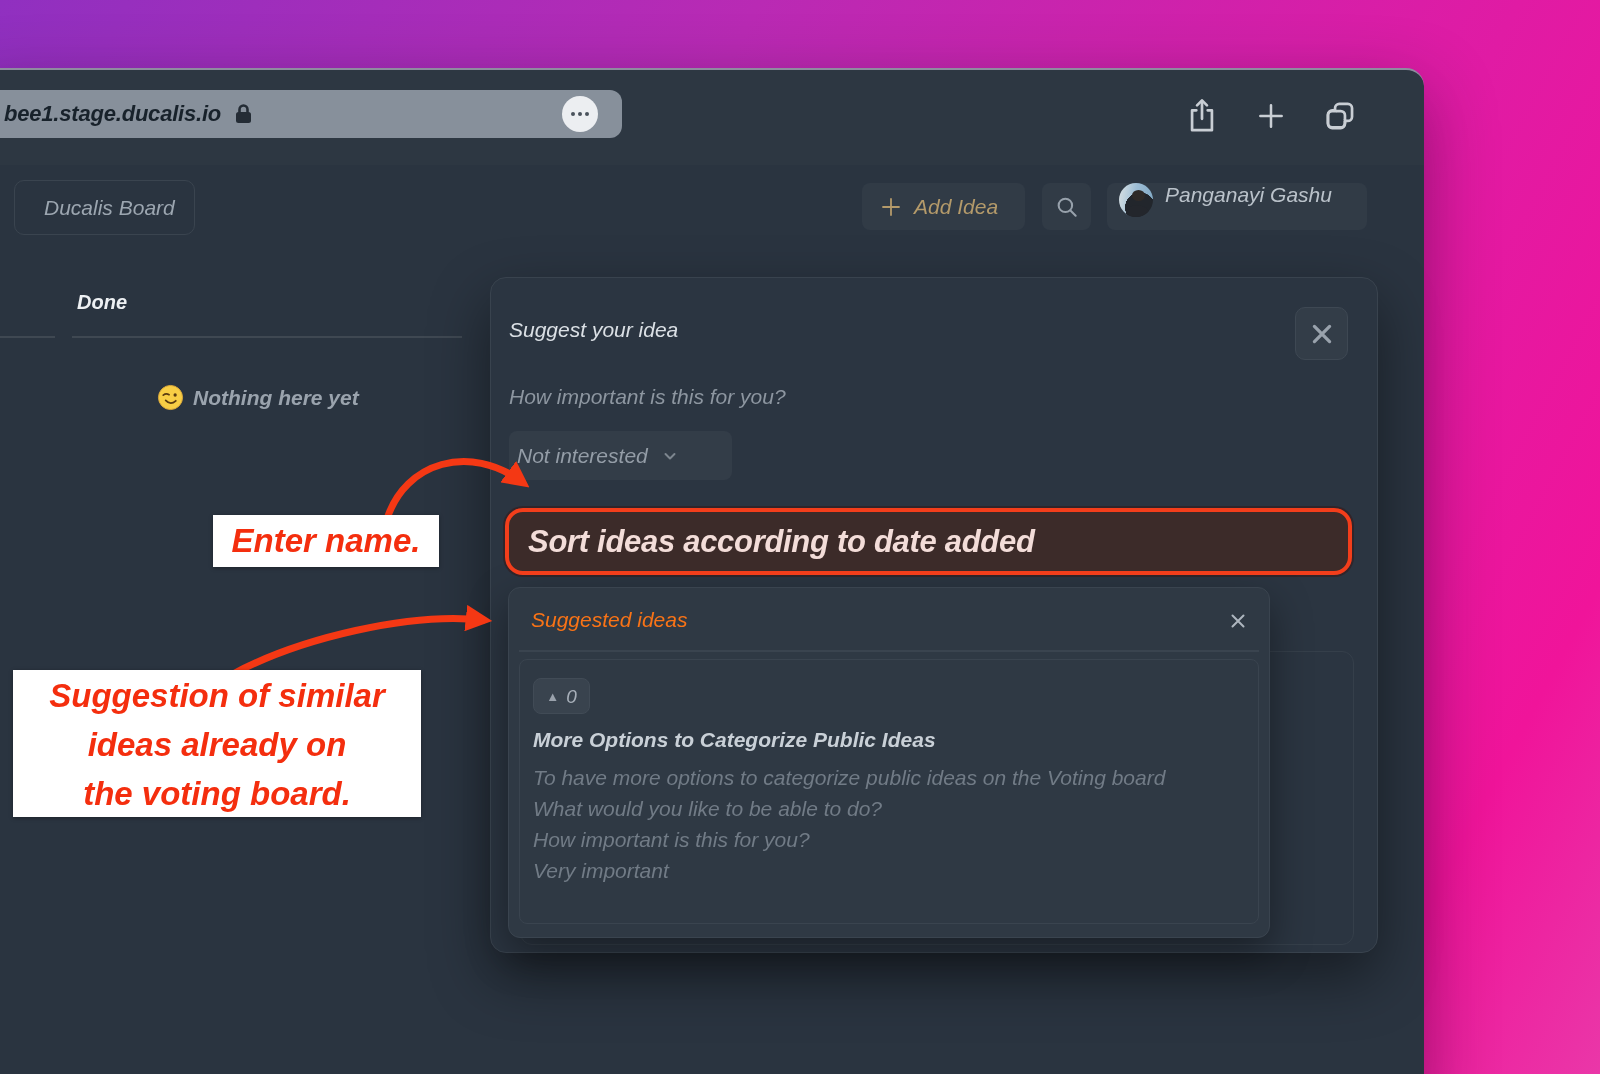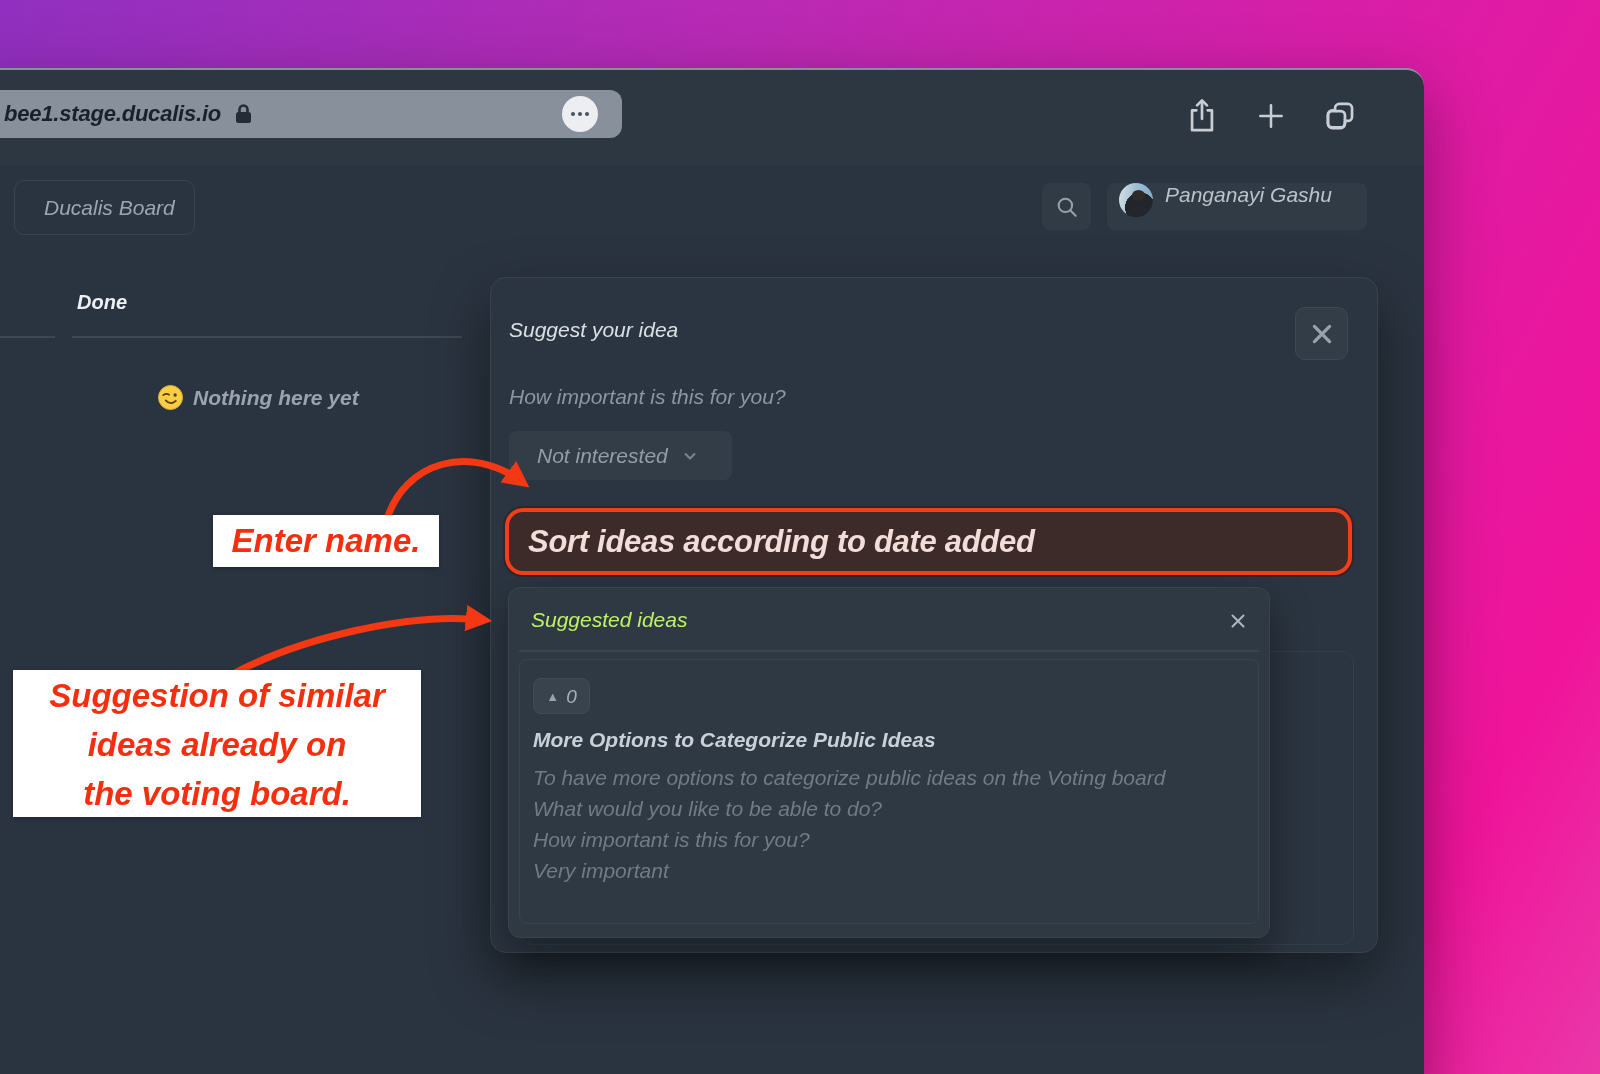--- a/index.html
+++ b/index.html
@@ -88,21 +88,21 @@
   .modal-title{position:absolute;left:509px;top:318px;font-size:21px;color:#dbe0e5;z-index:11;}
   .modal-close{
     position:absolute;left:1295px;top:307px;width:51px;height:51px;border-radius:10px;
     background:#333d48;border:1px solid #3e4853;display:flex;align-items:center;justify-content:center;z-index:11;
   }
   .importance-label{position:absolute;left:509px;top:385px;font-size:21px;color:#8d96a0;z-index:11;}
   .dropdown{
     position:absolute;left:509px;top:431px;width:223px;height:49px;border-radius:8px;
     background:#333d48;display:flex;align-items:center;z-index:11;
   }
-  .dropdown .val{margin-left:28px;font-size:21px;color:#949da7;}
+  .dropdown .val{margin-left:8px;font-size:21px;color:#949da7;}
   .dropdown svg{margin-left:14px;}
 
   
   .name-input{
     position:absolute;left:505px;top:508px;width:847px;height:67px;box-sizing:border-box;
     background:#3c2b29;border:4.5px solid #f33e1b;border-radius:18px;
     display:flex;align-items:center;z-index:13;
     box-shadow:0 0 0 2px rgba(60,10,0,0.35);
   }
   .name-input .val{
@@ -114,21 +114,21 @@
     position:absolute;left:520px;top:651px;width:832px;height:292px;
     border:1.5px solid #353f4a;border-radius:12px;z-index:11;
   }
 
   
   .sugg-panel{
     position:absolute;left:508px;top:587px;width:760px;height:349px;
     background:#2f3944;border:1px solid #3a444f;border-radius:12px;
     box-shadow:0 16px 40px rgba(0,0,0,0.4);z-index:12;
   }
-  .sugg-title{position:absolute;left:22px;top:20px;font-size:21px;color:#bef264;}
+  .sugg-title{position:absolute;left:22px;top:20px;font-size:21px;color:#f97316;}
   .sugg-close{position:absolute;left:717px;top:21px;width:24px;height:24px;display:flex;align-items:center;justify-content:center;}
   .sugg-divider{position:absolute;left:10px;top:62px;width:740px;height:1.5px;background:#3a444f;}
   .idea-card{
     position:absolute;left:10px;top:71px;width:740px;height:265px;box-sizing:border-box;
     border:1px solid #3a444f;border-radius:8px;background:#2f3944;
   }
   .vote-badge{
     position:absolute;left:13px;top:18px;width:55px;height:34px;border-radius:8px;
     background:#39434e;border:1px solid #414b56;display:flex;align-items:center;justify-content:center;gap:7px;
   }
@@ -188,20 +188,26 @@
         <path d="M15.5 15.5 v1.5 a3 3 0 0 1 -3 3 h-6 a3 3 0 0 1 -3 -3 v-6 a3 3 0 0 1 3 -3 h1.5" fill="#2d3742"></path>
         <rect x="3.5" y="8.5" width="12" height="12" rx="3"></rect>
       </svg>
     </span>
   </div>
 
   <div class="board-btn">
     <span>Ducalis Board</span>
   </div>
 
+  <div class="add-idea-btn">
+    <svg width="24" height="24" viewBox="0 0 24 24" fill="none" stroke="#b49a6a" stroke-width="1.8" stroke-linecap="round">
+      <path d="M12 4 V20 M4 12 H20"></path>
+    </svg>
+    <span>Add Idea</span>
+  </div>
 
   <div class="search-btn">
     <svg width="26" height="26" viewBox="0 0 24 24" fill="none" stroke="#97a1ab" stroke-width="1.9" stroke-linecap="round">
       <circle cx="10.5" cy="10.5" r="6.2"></circle>
       <path d="M15.2 15.2 L20 20"></path>
     </svg>
   </div>
 
   <div class="user-btn">
     <span class="avatar"></span>

